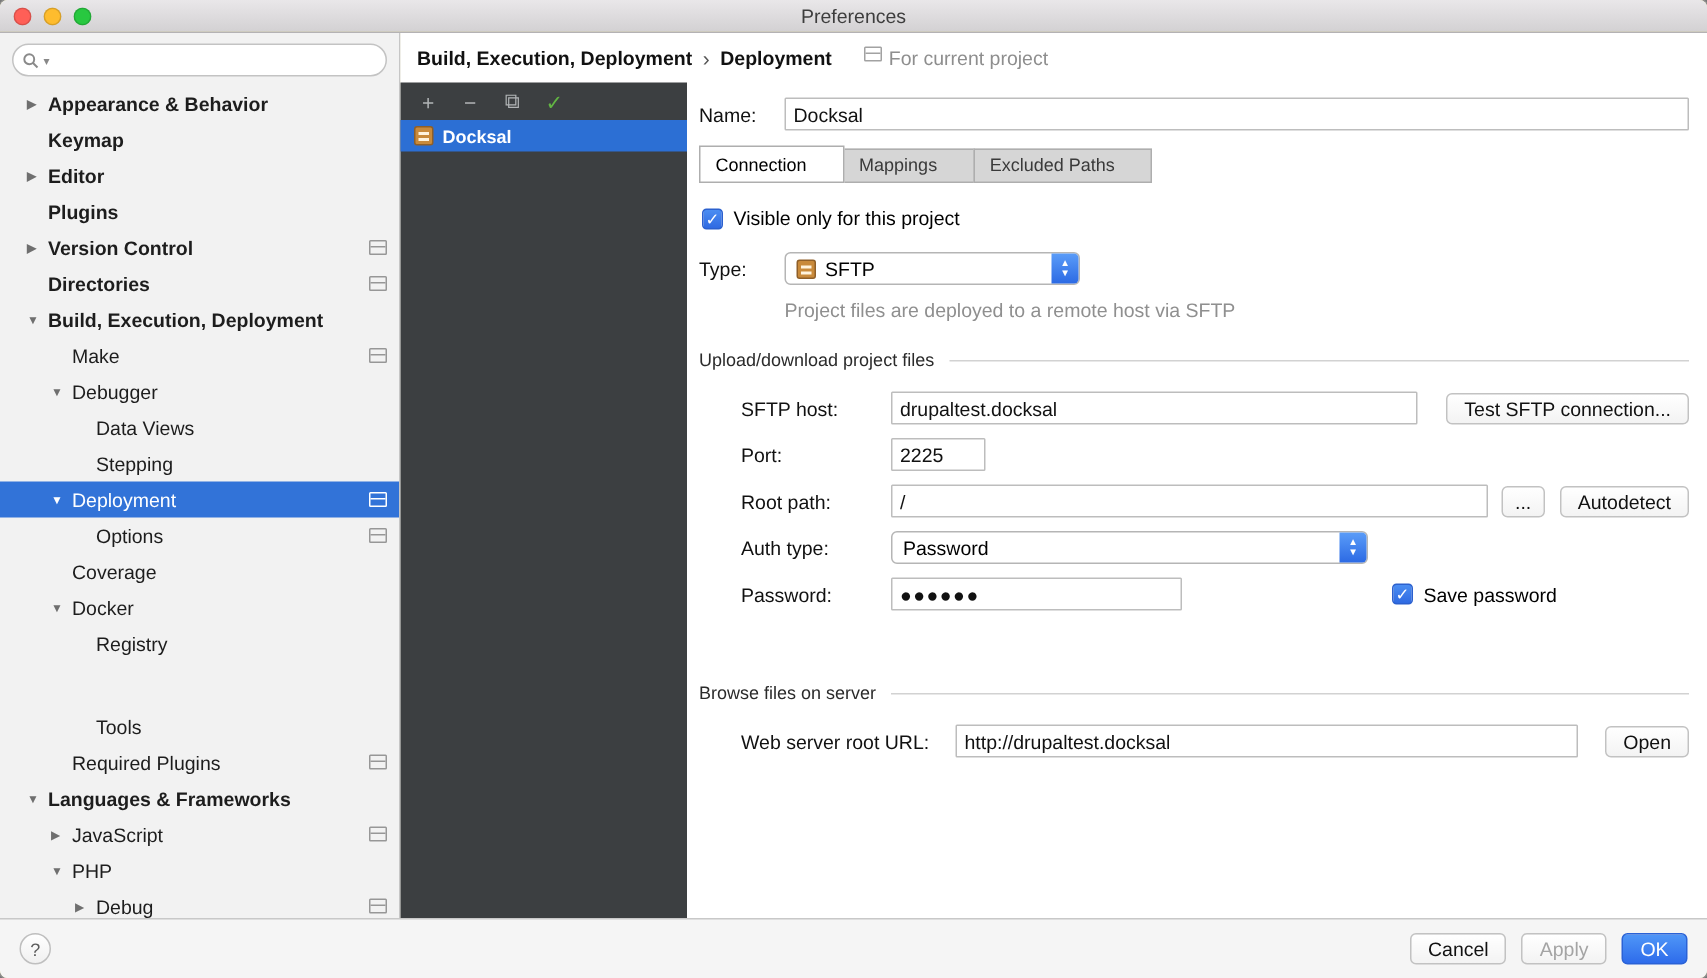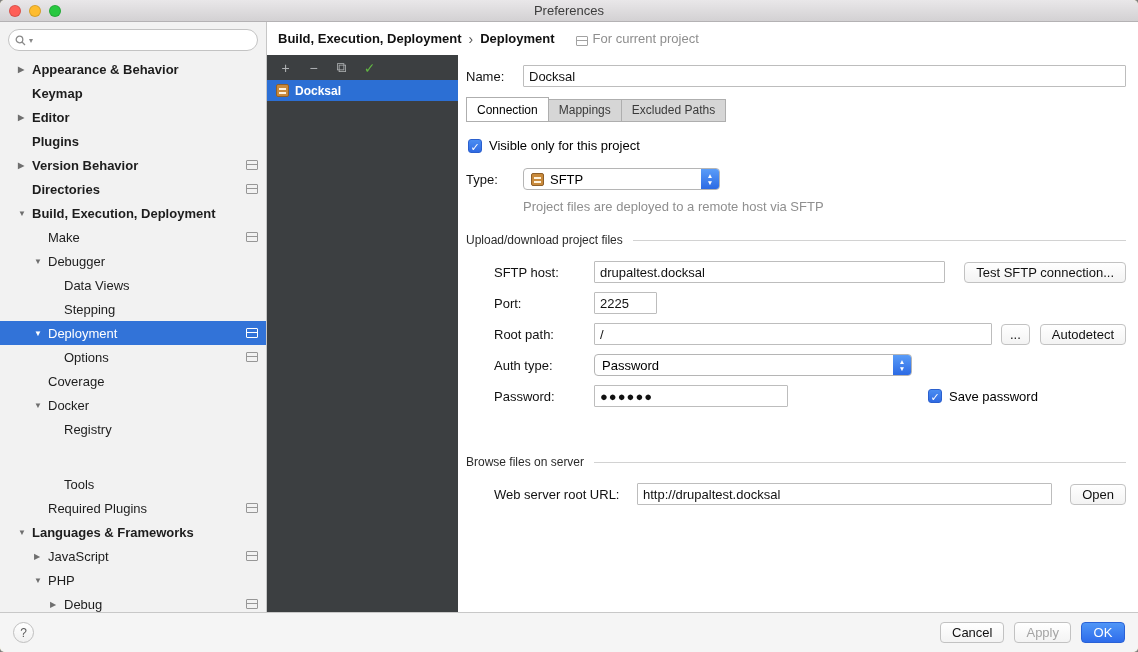--- a/index.html
+++ b/index.html
@@ -39,21 +39,21 @@
                border-radius:1px; }
   .proj-icon::after { content:""; display:block; height:3px; border-bottom:1px solid #979797; }
   .tree-row.selected .proj-icon { border-color:#fff; }
   .tree-row.selected .proj-icon::after { border-color:#fff; }
 
   
   .main { flex:1; display:flex; flex-direction:column; min-width:0; background:#fff; }
   .header { height:33px; flex:none; display:flex; align-items:center; padding-left:11px; gap:7px; }
   .bc { font-weight:bold; color:#111; }
   .bc-sep { color:#555; font-size:14px; }
-  .scope { margin-left:14px; color:#8e8e8e; display:flex; align-items:flex-end; gap:5px; }
+  .scope { margin-left:14px; color:#8e8e8e; display:flex; align-items:flex-start; gap:5px; }
   .scope-icon { width:12px; height:10px; border:1px solid #a2a2a2; border-radius:1px; display:inline-block; }
   .scope-icon::after { content:""; display:block; height:3px; border-bottom:1px solid #a2a2a2; }
 
   .content { flex:1; display:flex; min-height:0; }
 
   
   .list-panel { width:191px; flex:none; background:#3c3f41; display:flex; flex-direction:column; }
   .list-toolbar { height:25px; flex:none; display:flex; align-items:center; gap:13px; padding:0 11px; }
   .tb-icon { color:#b0b3b5; font-size:14px; width:15px; text-align:center; cursor:default; }
   .server-row { height:21px; display:flex; align-items:center; gap:6px; padding:0 9px; color:#bcbec0; font-size:12px; }
@@ -67,21 +67,21 @@
   .form-panel { flex:1; background:#fff; padding:10px 12px 0 8px; min-width:0; overflow:hidden; }
   .frow { display:flex; align-items:center; }
   .lbl { flex:none; color:#111; }
   .w57 { width:57px; } .w100 { width:100px; } .w143 { width:143px; }
   .field { height:22px; border:1px solid #bdbdbd; border-radius:1px; padding:0 5px;
            font:13px "Liberation Sans",sans-serif; color:#111; background:#fff; }
   .grow { flex:1; min-width:0; }
 
   .tabs { display:flex; margin-top:10px; align-items:flex-end; }
   .tab { border:1px solid #aeaeae; background:#d6d6d6; color:#3a3a3a; font-size:12px;
-         padding:3px 10px 4px 10px; margin-left:-1px; }
+         padding:3px 24px 4px 10px; margin-left:-1px; }
   .tab.active { background:#fff; color:#000; padding-top:5px; z-index:2; position:relative; margin-left:0; }
 
   .cb-row { margin:16px 0 0 2px; }
   .checkbox { width:14px; height:14px; flex:none; border-radius:3px; border:1px solid #b9b9b9;
               background:#fff; position:relative; display:inline-block; }
   .checkbox.checked { background:linear-gradient(#4a8df2,#2f6ae2); border-color:#2b60ce; }
   .checkbox.checked::after { content:"✓"; position:absolute; inset:0; color:#fff; font-size:11px;
                              line-height:14px; text-align:center; }
   .cb-label { margin-left:7px; }
 
@@ -159,21 +159,21 @@
           <div class="tree-row bold" style="padding-left: 18px;">
             <span class="arrow">▶</span>
             <span>Editor</span>
           </div>
           <div class="tree-row bold" style="padding-left: 18px;">
             <span class="arrow"></span>
             <span>Plugins</span>
           </div>
           <div class="tree-row bold" style="padding-left: 18px;">
             <span class="arrow">▶</span>
-            <span>Version Behavior</span>
+            <span>Version Control</span>
             <span class="proj-icon"></span>
           </div>
           <div class="tree-row bold" style="padding-left: 18px;">
             <span class="arrow"></span>
             <span>Directories</span>
             <span class="proj-icon"></span>
           </div>
           <div class="tree-row bold" style="padding-left: 18px;">
             <span class="arrow">▼</span>
             <span>Build, Execution, Deployment</span>

